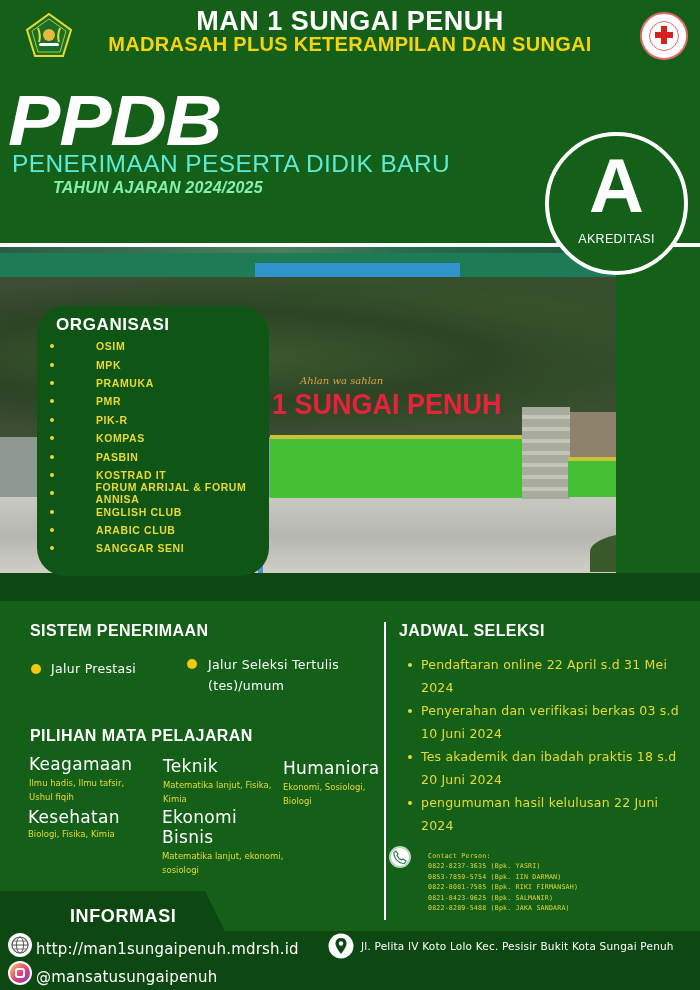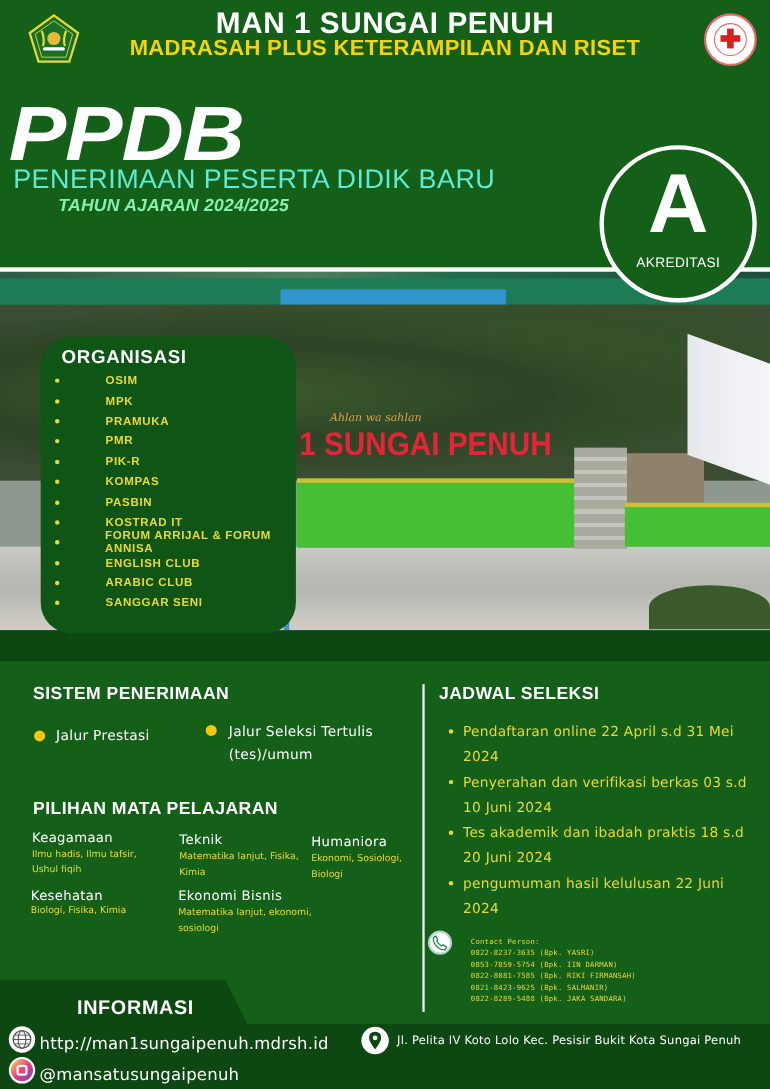--- a/index.html
+++ b/index.html
@@ -20,21 +20,21 @@
   .ppdb-full { left: 12px; top: 150px; color: #5eead4; font-family: "Liberation Sans", sans-serif; font-size: 24.5px; letter-spacing: 0.4px; }
   .ppdb-year { left: 53px; top: 179px; color: #86efac; font-family: "Liberation Sans", sans-serif; font-weight: bold; font-style: italic; font-size: 16px; letter-spacing: 0.2px; }
 
   .accred { left: 545px; top: 132px; width: 143px; height: 143px; border-radius: 50%; background: #146019; border: 4px solid #fff; z-index: 5; }
   .accred-letter { position: absolute; left: 0; width: 100%; top: 12px; text-align: center; color: #fff; font-family: "Liberation Sans", sans-serif; font-weight: bold; font-size: 76px; line-height: 1; }
   .accred-label { position: absolute; left: 0; width: 100%; top: 96px; text-align: center; color: #fff; font-family: "Liberation Sans", sans-serif; font-size: 12.5px; letter-spacing: 0.3px; }
 
   .divider-line { left: 0; top: 243px; width: 700px; height: 4px; background: #fff; z-index: 2; }
 
   
-  .photo { left: 0; top: 247px; width: 700px; height: 326px; overflow: hidden; background: #8c9890; }
+  .photo { left: 0; top: 247px; width: 616px; height: 326px; overflow: hidden; background: #8c9890; }
   .photo .sky { position: absolute; left: 0; top: 0; width: 700px; height: 40px; background: linear-gradient(90deg,#2c5c44,#4f7e5e 40%,#236b4b 60%,#1f4b3b); }
   .photo .bldg { position: absolute; left: 0; top: 6px; width: 700px; height: 60px; background: #1d7b56; }
   .photo .bldg-blue { position: absolute; left: 255px; top: 16px; width: 205px; height: 26px; background: #2f95cc; }
   .photo .trees { position: absolute; left: 0; top: 30px; width: 700px; height: 160px; background: radial-gradient(ellipse at 30% 50%, #3d5b2e 0%, #2d4425 40%, transparent 70%), radial-gradient(ellipse at 60% 40%, #46632f 0%, #34502a 40%, transparent 72%), #3c4d33; }
   .photo .yard { position: absolute; left: 0; top: 250px; width: 700px; height: 76px; background: linear-gradient(180deg,#c8c9c2,#b6b6b0 50%,#cfcfc8); }
   .photo .greenwall { position: absolute; left: 270px; top: 188px; width: 255px; height: 63px; background: #45c034; border-top: 4px solid #c9c236; }
   .photo .greenwall2 { position: absolute; left: 568px; top: 210px; width: 132px; height: 40px; background: #45c034; border-top: 4px solid #c9c236; }
   .photo .stairs { position: absolute; left: 522px; top: 160px; width: 48px; height: 92px; background: repeating-linear-gradient(180deg,#a9ab9f 0 8px,#c3c5bb 8px 12px); }
   .photo .sign { position: absolute; left: 272px; top: 142px; color: #e7233a; font-family: "Liberation Sans", sans-serif; font-weight: bold; font-size: 27px; letter-spacing: 0px; transform: scaleY(1.1); }
   .photo .sign-small { position: absolute; left: 300px; top: 128px; color: #d6a24a; font-family: "DejaVu Serif", serif; font-style: italic; font-size: 10px; }
@@ -61,21 +61,21 @@
   .sys-dot { position: absolute; width: 10px; height: 10px; border-radius: 50%; background: #f5c80e; }
   .sys1 { left: 51px; top: 658px; }
   .sys1-dot { left: 31px; top: 664px; }
   .sys2 { left: 208px; top: 654px; width: 170px; }
   .sys2-dot { left: 187px; top: 659px; }
 
   .vline { left: 384px; top: 622px; width: 2px; height: 298px; background: #fff; }
 
   .mp-title { left: 30px; top: 727px; }
   .mp-group { position: absolute; }
-  .mp-name { color: #fff; font-family: "DejaVu Sans", sans-serif; font-size: 12px; letter-spacing: 0.3px; }
+  .mp-name { color: #fff; font-family: "DejaVu Sans", sans-serif; font-size: 17px; letter-spacing: 0.3px; }
   .mp-desc { color: #e8d934; font-family: "DejaVu Sans", sans-serif; font-size: 8.5px; line-height: 13.6px; margin-top: 3px; }
   .mp0 { left: 29px; top: 754px; width: 120px; }
   .mp1 { left: 163px; top: 756px; width: 120px; }
   .mp2 { left: 283px; top: 758px; width: 100px; }
   .mp3 { left: 28px; top: 807px; width: 130px; }
   .mp4 { left: 162px; top: 807px; width: 130px; }
 
   .jd-title { left: 399px; top: 622px; }
   .jd-list { left: 407px; top: 653px; width: 285px; list-style: none; }
   .jd-list li { position: relative; padding-left: 14px; color: #e8d934; font-family: "DejaVu Sans", sans-serif; font-size: 12.5px; line-height: 23px; letter-spacing: 0.2px; }
@@ -114,21 +114,21 @@
   </svg>
 </div>
 
 <div class="abs logo-right">
   <div class="inner"></div>
   <div class="cross-v"></div>
   <div class="cross-h"></div>
 </div>
 
 <div class="abs school-name">MAN 1 SUNGAI PENUH</div>
-<div class="abs school-tagline">MADRASAH PLUS KETERAMPILAN DAN RISET</div>
+<div class="abs school-tagline">MADRASAH PLUS KETERAMPILAN DAN SUNGAI</div>
 
 <div class="abs ppdb">PPDB</div>
 <div class="abs ppdb-full">PENERIMAAN PESERTA DIDIK BARU</div>
 <div class="abs ppdb-year">TAHUN AJARAN 2024/2025</div>
 
 <div class="abs accred">
   <div class="accred-letter">A</div>
   <div class="accred-label">AKREDITASI</div>
 </div>
 

